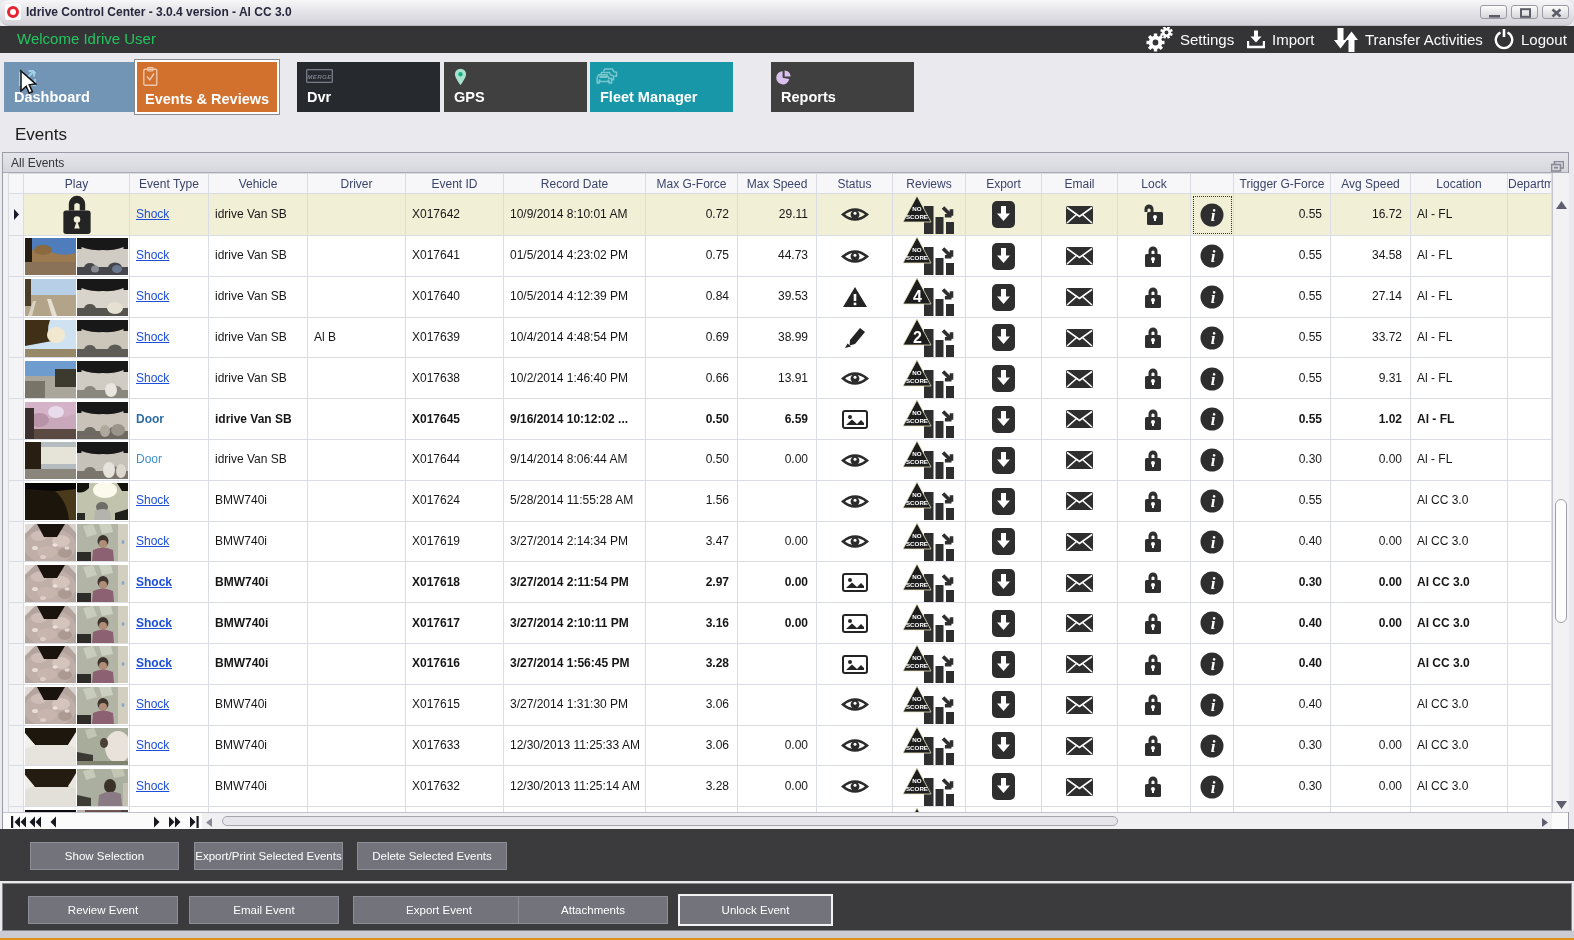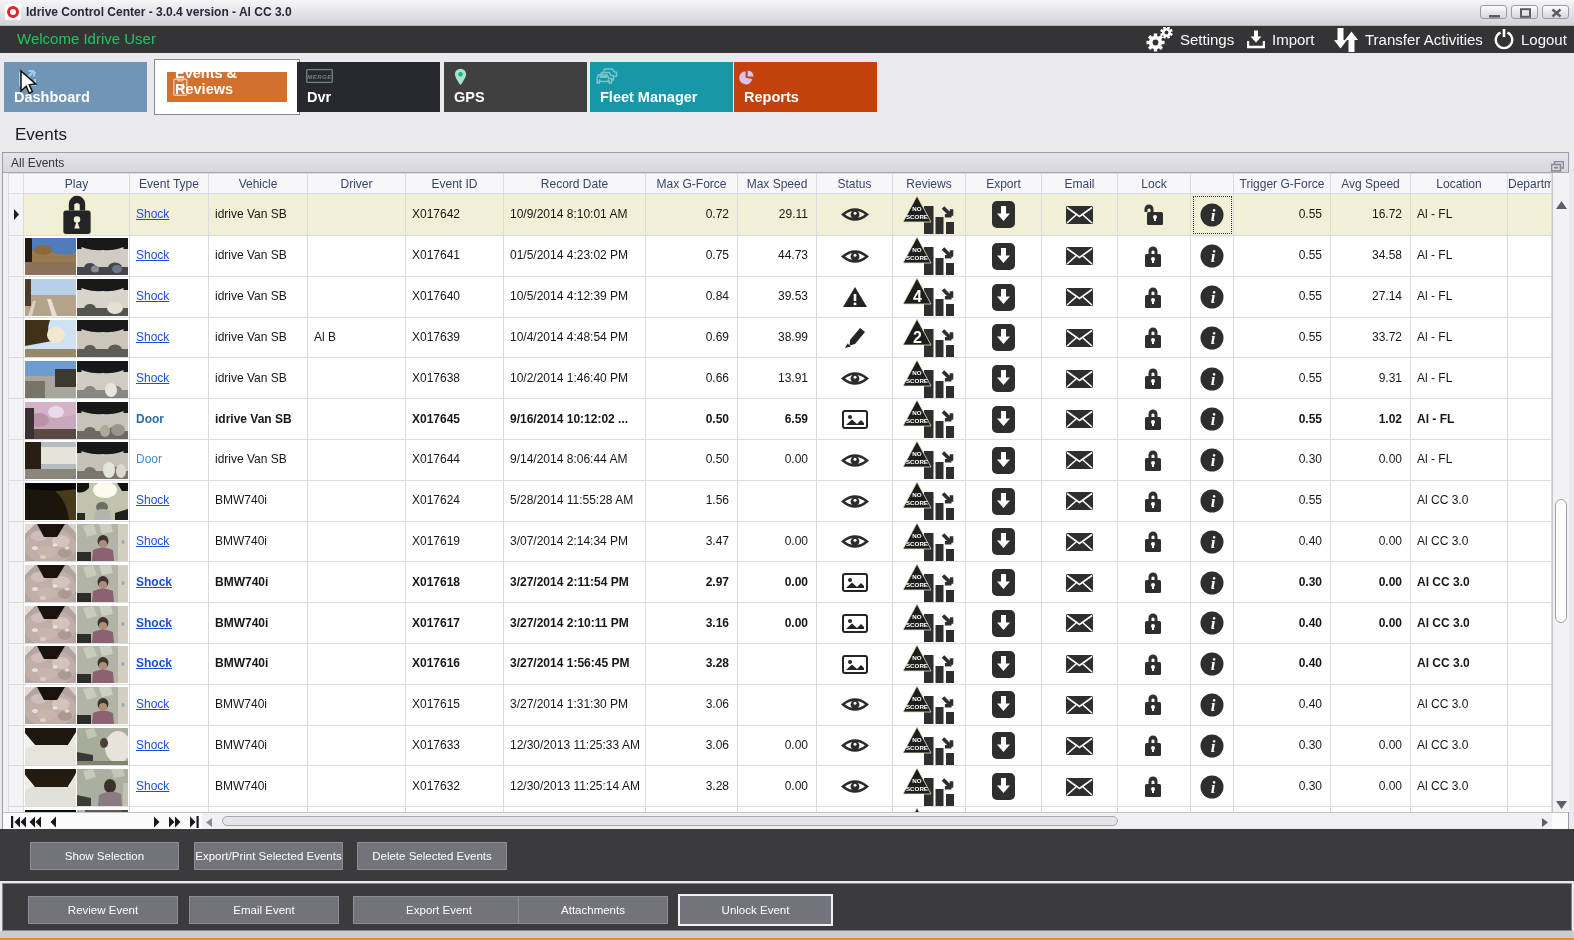--- a/index.html
+++ b/index.html
@@ -1,32 +1,32 @@
 <!DOCTYPE html>
 <html><head><meta charset="utf-8"><style>
 
 *{margin:0;padding:0;box-sizing:border-box;}
 html,body{width:1574px;height:940px;overflow:hidden;}
 body{font-family:"Liberation Sans",sans-serif;background:#e9e9ee;position:relative;}
 .abs{position:absolute;}
 
-#titlebar{left:0;top:0;width:1574px;height:26px;background:linear-gradient(#f6f6f8,#d2d2d8);border-bottom:1px solid #b9b9c0;}
+#titlebar{left:0;top:0;width:1574px;height:26px;background:linear-gradient(#f6f6f8,#d2d2d8);border-bottom:1px solid #b9b9c0;border-radius:9px;}
 #appicon{left:5px;top:4px;width:16px;height:16px;background:#fff;border-radius:2px;}
 #appicon .ring{position:absolute;left:2px;top:2px;width:12px;height:12px;border-radius:50%;border:3px solid #e8232e;}
 #title{left:26px;top:5px;font-size:12px;font-weight:bold;color:#26263c;}
 .winbtn{top:5px;width:27px;height:14px;border:1px solid #9a9aa4;border-radius:3px;background:linear-gradient(#fdfdfd,#d6d6da);}
 .winbtn svg{position:absolute;left:0;top:0;}
 
 #menubar{left:0;top:26px;width:1574px;height:27px;background:#343437;color:#fff;}
 #welcome{left:17px;top:4px;font-size:15px;color:#22c55e;}
 .mitem{top:0;height:27px;display:flex;align-items:center;gap:7px;color:#fcfcfc;font-size:15px;}
 
 .tab{top:62px;width:143px;height:50px;}
 .tab .lbl{position:absolute;left:10px;bottom:7px;font-size:14.5px;font-weight:bold;color:#fff;}
-#tabsel{left:154px;top:59px;width:146px;height:56px;border:1px solid #8a8a92;background:#fff;padding:12px;}
+#tabsel{left:134px;top:59px;width:146px;height:56px;border:1px solid #8a8a92;background:#fff;padding:2px;}
 #tabsel .inner{width:100%;height:100%;background:#d2702e;position:relative;}
 #tabsel .lbl{position:absolute;left:8px;bottom:5px;font-size:14.5px;font-weight:bold;color:#fff;}
 
 #evh{left:15px;top:125px;font-size:17px;color:#1c1c1c;}
 
 #panel{left:2px;top:152px;width:1567px;height:678px;background:#f2f2f5;border:1px solid #9b9ba5;}
 #phead{left:0;top:0;width:1565px;height:20px;background:linear-gradient(#e4e4ea,#d6d6dd);border-bottom:1px solid #a8a8b2;font-size:12px;color:#33333a;line-height:20px;padding-left:8px;}
 #pheadicon{left:1548px;top:5px;}
 #gridwrap{left:5px;top:20px;width:1544px;height:639px;overflow:hidden;background:#fff;}
 table{border-collapse:collapse;table-layout:fixed;width:1543px;}
@@ -250,21 +250,21 @@
 <path d="M7.5 4.5 l1.2 -2.6 h7.6 l1.6 2.8 l2.6 0.6 v3.9 h-2"></path>
 <path d="M4.5 8 l1.2 -2.6 h7.6 l1.6 2.8 l2.6 0.6 v3.9 h-2"></path>
 </g>
 <path d="M1.2 10.8 l1.4 -3 h8.4 l1.8 3.2 l2.8 0.7 v4.3 h-2.4 v-1.4 h-10 v1.4 h-2 Z" fill="none" stroke="#7ac8cc" stroke-width="1.5"></path>
 <rect x="3.4" y="8.6" width="8" height="2.4" fill="#7ac8cc"></rect>
 <circle cx="3.6" cy="13.2" r="1" fill="#7ac8cc"></circle>
       <circle cx="12.4" cy="13.2" r="1" fill="#7ac8cc"></circle>
 </svg>
     <div class="lbl">Fleet Manager</div>
   </div>
-<div class="tab abs" style="left:734px;background:#c2410c">
+<div class="tab abs" style="left:771px;background:#404040">
     <svg width="16" height="16" viewBox="0 0 16 16" style="position:absolute;left:5px;top:8px">
 <path d="M6.6 1.2 A 6.6 6.6 0 1 0 13.3 9.1 L6.6 7.8 Z" fill="#dbc2ee"></path>
 <path d="M8.6 0.6 A 6.6 6.6 0 0 1 14.6 6.6 L8.6 6.6 Z" fill="#dbc2ee"></path>
 </svg>
     <div class="lbl">Reports</div>
   </div>
 <div id="evh" class="abs">Events</div>
 <div id="panel" class="abs">
 <div id="phead" class="abs">All Events<span id="pheadicon" class="abs"><svg width="13" height="11" viewBox="0 0 13 11">
 <rect x="3.5" y="0.5" width="9" height="6.5" fill="none" stroke="#8a8a96" stroke-width="1.6"></rect>
@@ -713,21 +713,21 @@
                 <ellipse cx="78" cy="20" rx="4" ry="4" fill="#b08d78"></ellipse>
                 <path d="M68 26 q10 -5 20 0 l1 11 l-22 0 Z" fill="#8c6272"></path>
                 <rect x="52" y="28" width="14" height="9" fill="#2e2c28"></rect>
                 <ellipse cx="98" cy="18" rx="1.5" ry="2" fill="#8aa8c8"></ellipse>
               </svg>
             </td>
             <td class="l "><span class="shock">Shock</span></td>
             <td class="l">BMW740i</td>
             <td class="l"></td>
             <td class="l">X017619</td>
-            <td class="l">3/07/2014 2:14:34 PM</td>
+            <td class="l">3/27/2014 2:14:34 PM</td>
             <td class="r">3.47</td>
             <td class="r">0.00</td>
             <td class="c"><svg width="28" height="17">
                 <use href="#eye"></use>
               </svg></td>
             <td class="c"><svg width="52" height="38">
                 <use href="#noscore"></use>
               </svg></td>
             <td class="c"><svg width="23" height="27">
                 <use href="#export"></use>

